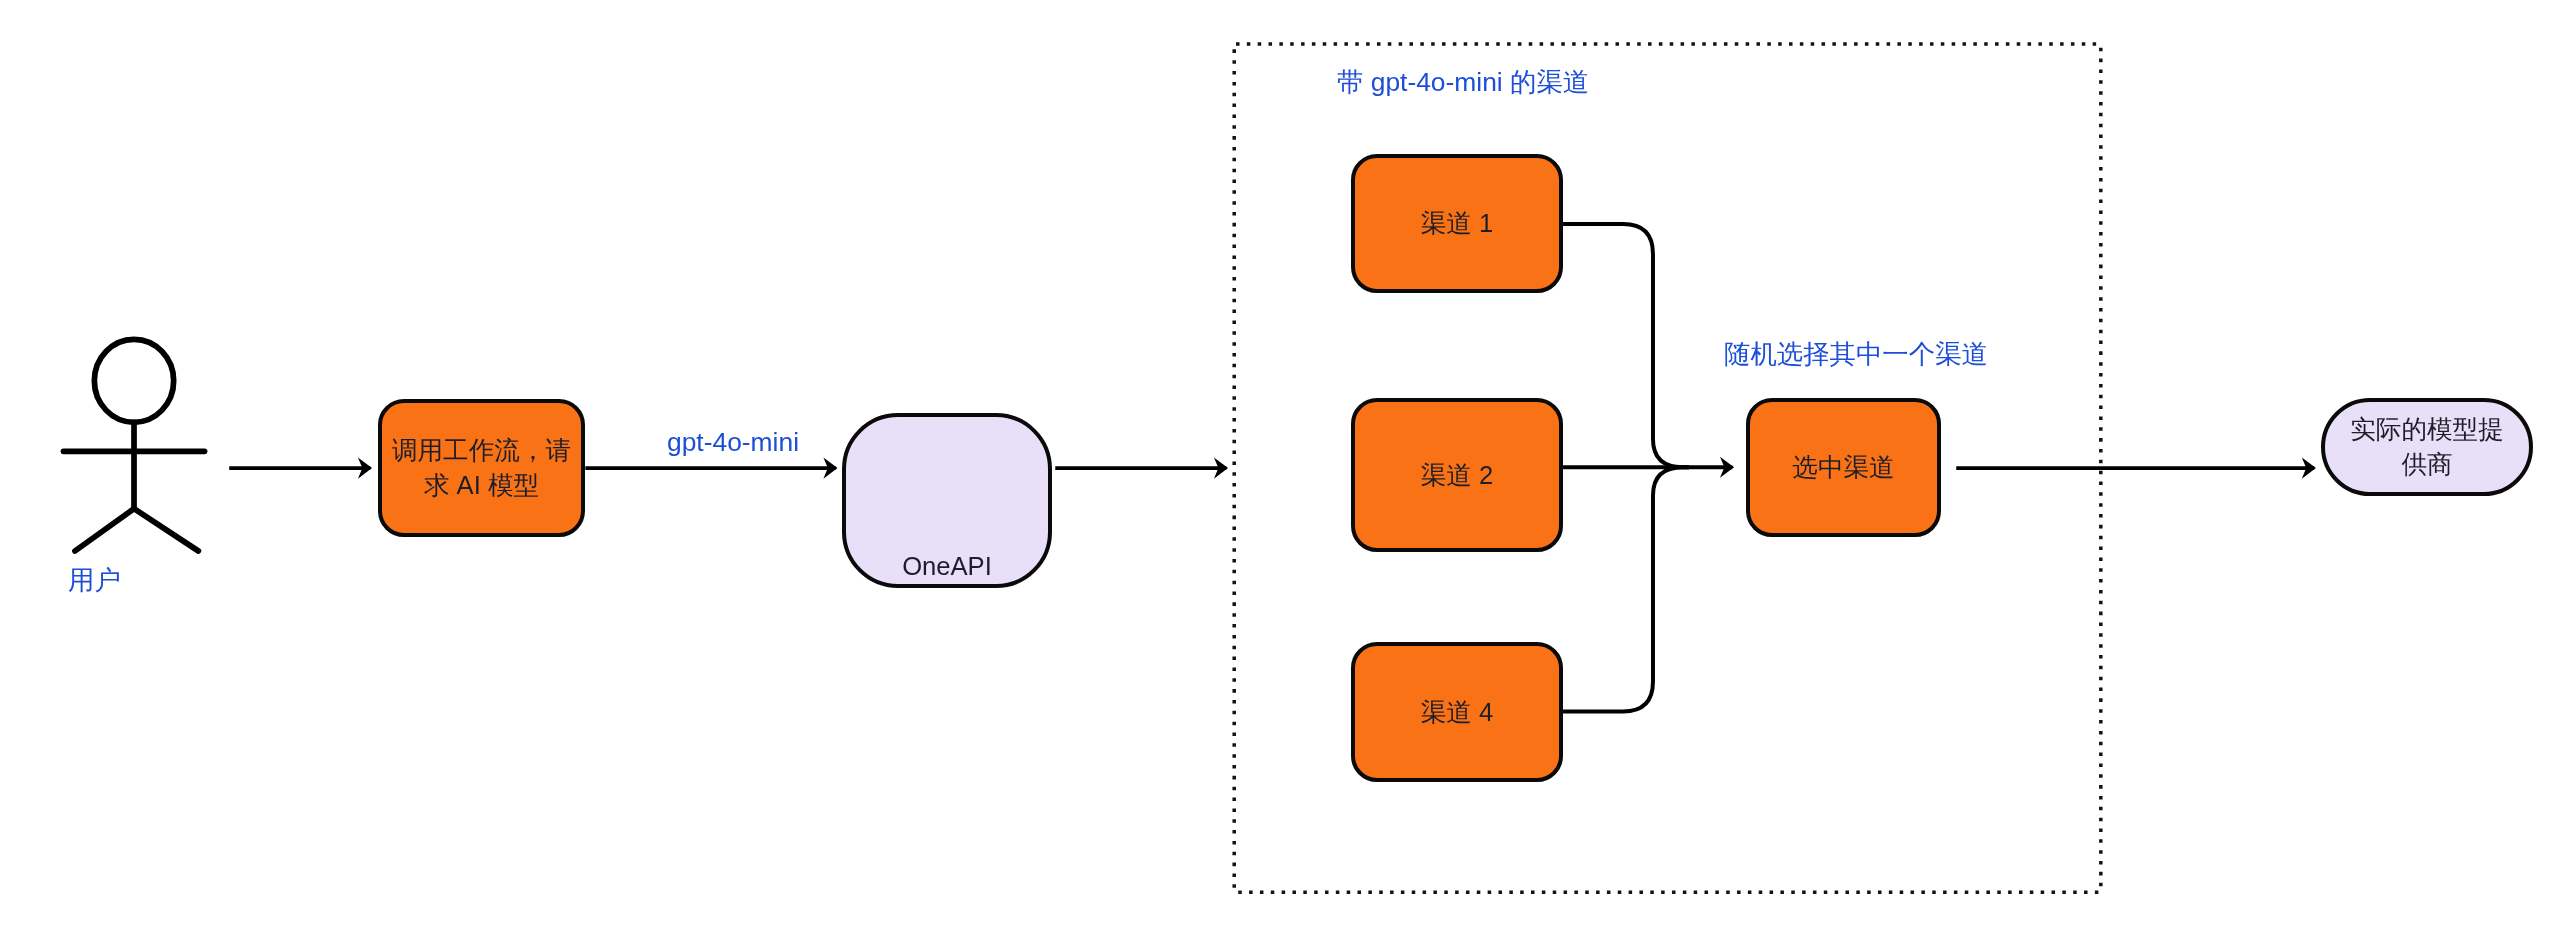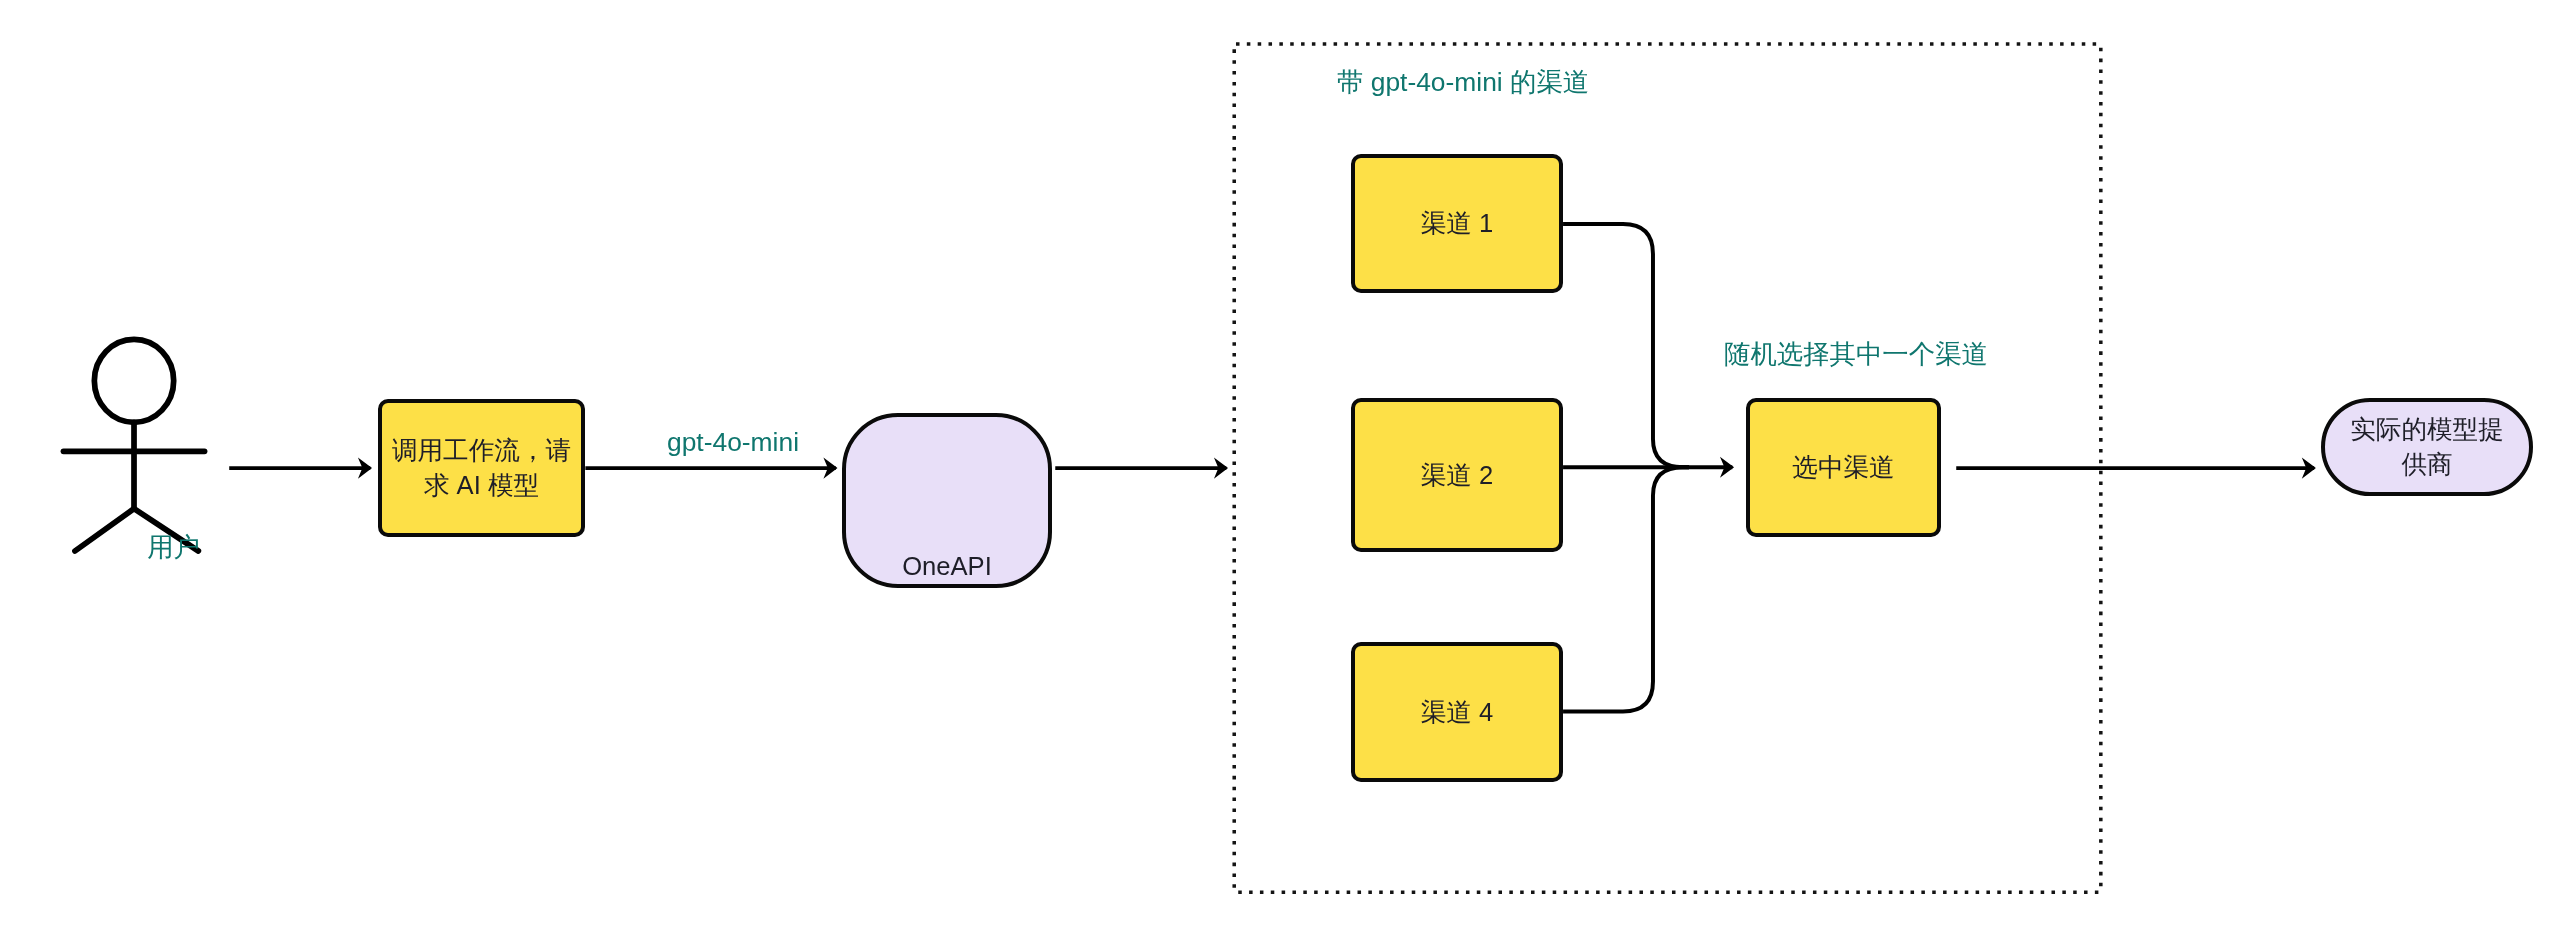--- a/index.html
+++ b/index.html
@@ -23,45 +23,45 @@
     height: 938px;
   }
   .node {
     position: absolute;
     box-sizing: border-box;
     display: flex;
     align-items: center;
     justify-content: center;
     text-align: center;
     border: 4.4px solid #0a0a0a;
-    background: #fde047;
+    background: #f97316;
     color: #1e1e28;
     font-size: 25.6px;
     line-height: 35px;
-    border-radius: 10px;
+    border-radius: 26px;
   }
   .node.rounded {
     border-radius: 56px;
     background: #e8dff8;
   }
   .node-workflow  { left: 378px;  top: 399px; width: 207px; height: 138px; padding: 0 5.3px; align-items: center;  }
   .node-oneapi    { left: 842px;  top: 413px; width: 210px; height: 175px; align-items: flex-end; }
   .node-channel1  { left: 1351px; top: 154px; width: 212px; height: 139px; }
   .node-channel2  { left: 1351px; top: 398px; width: 212px; height: 154px; }
   .node-channel3  { left: 1351px; top: 642px; width: 212px; height: 140px; }
   .node-selected  { left: 1746px; top: 398px; width: 195px; height: 139px; }
   .node-provider  { left: 2321px; top: 398px; width: 212px; height: 98px; padding: 0 21px; }
   .label {
     position: absolute;
-    color: #0f766e;
+    color: #1d4ed8;
     font-size: 26.4px;
     line-height: 30px;
     white-space: nowrap;
   }
-  .label-user        { left: 68px;   top: 532px; width: 132px; text-align: right; }
+  .label-user        { left: 68px;   top: 565px; width: 132px; text-align: left; }
   .label-model       { left: 657px;  top: 427px; width: 152px; text-align: center; }
   .label-subgraph    { left: 1337px; top: 67px; }
   .label-random      { left: 1724px; top: 339px; width: 256px; text-align: center; }
 </style>
 </head>
 <body>
 
 <div class="canvas">
 
   <svg class="layer" viewBox="0 0 2922 1064" xmlns="http://www.w3.org/2000/svg">

